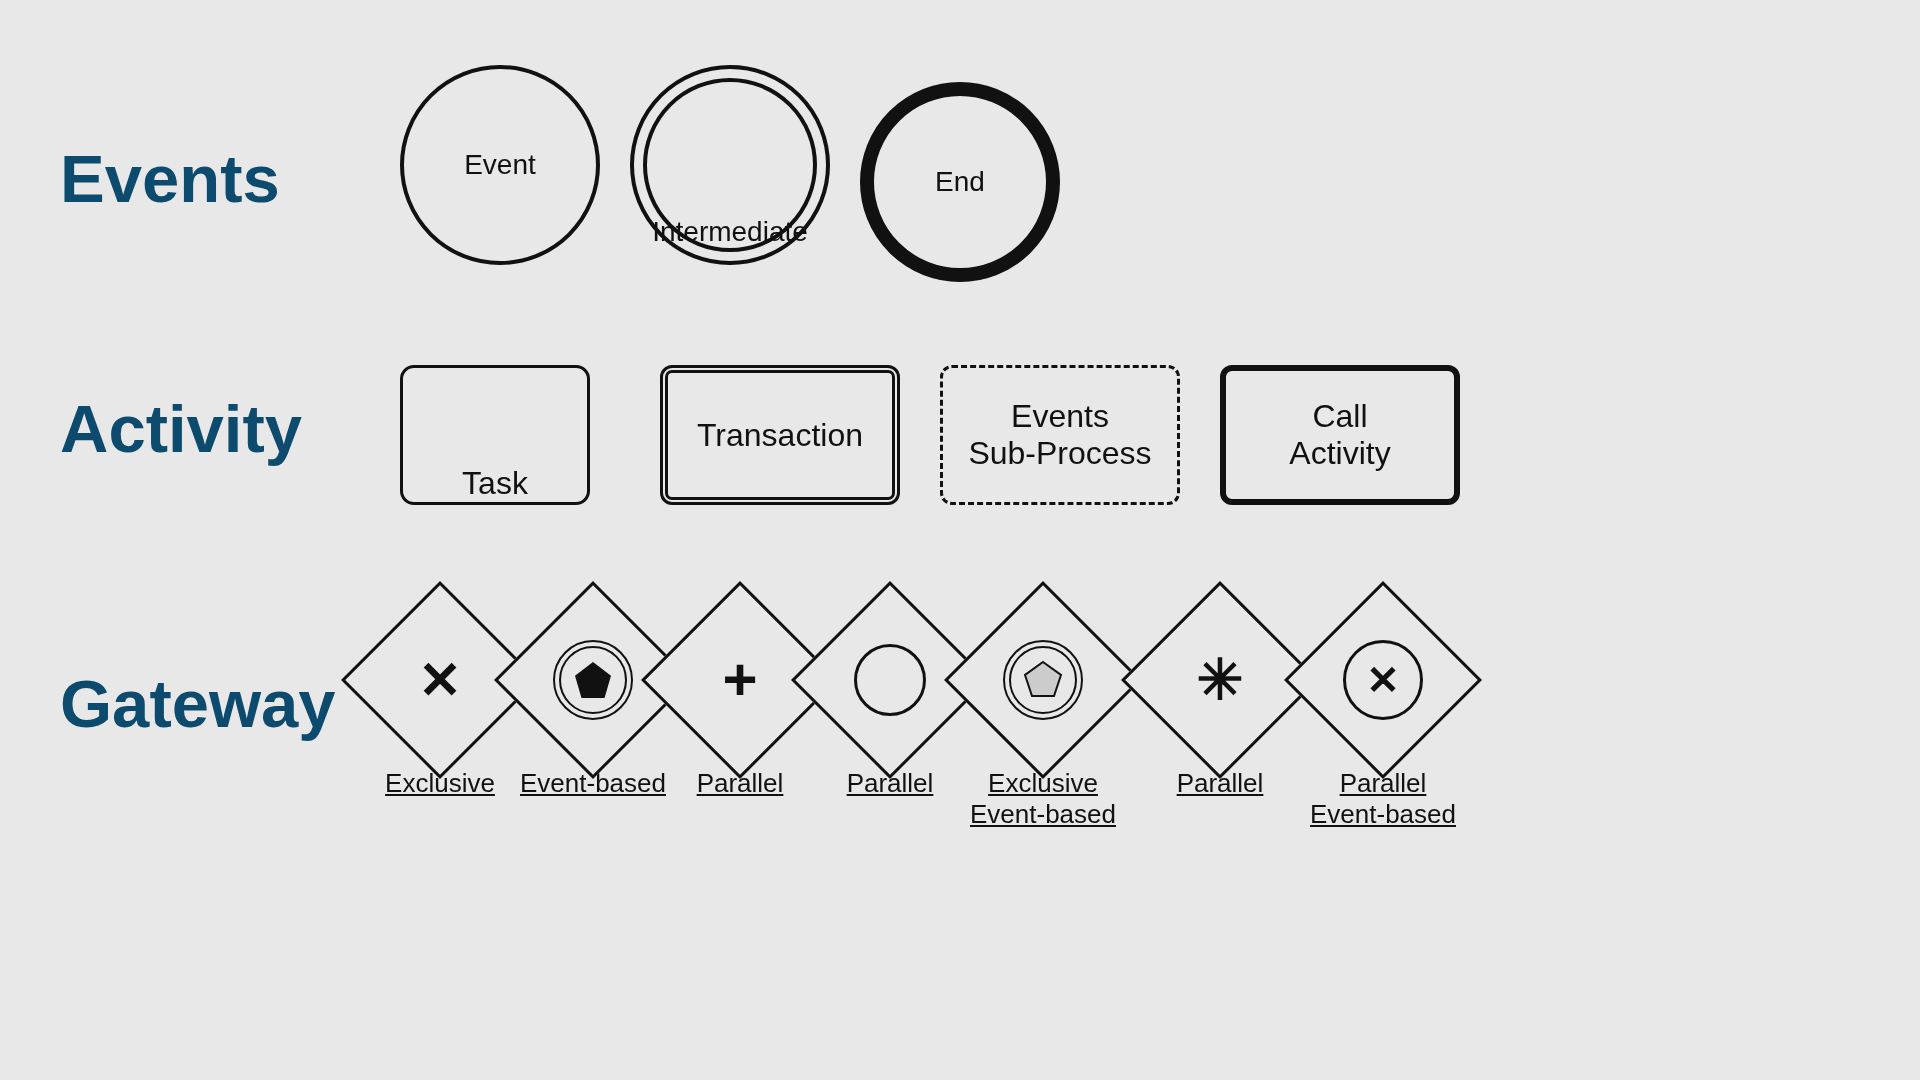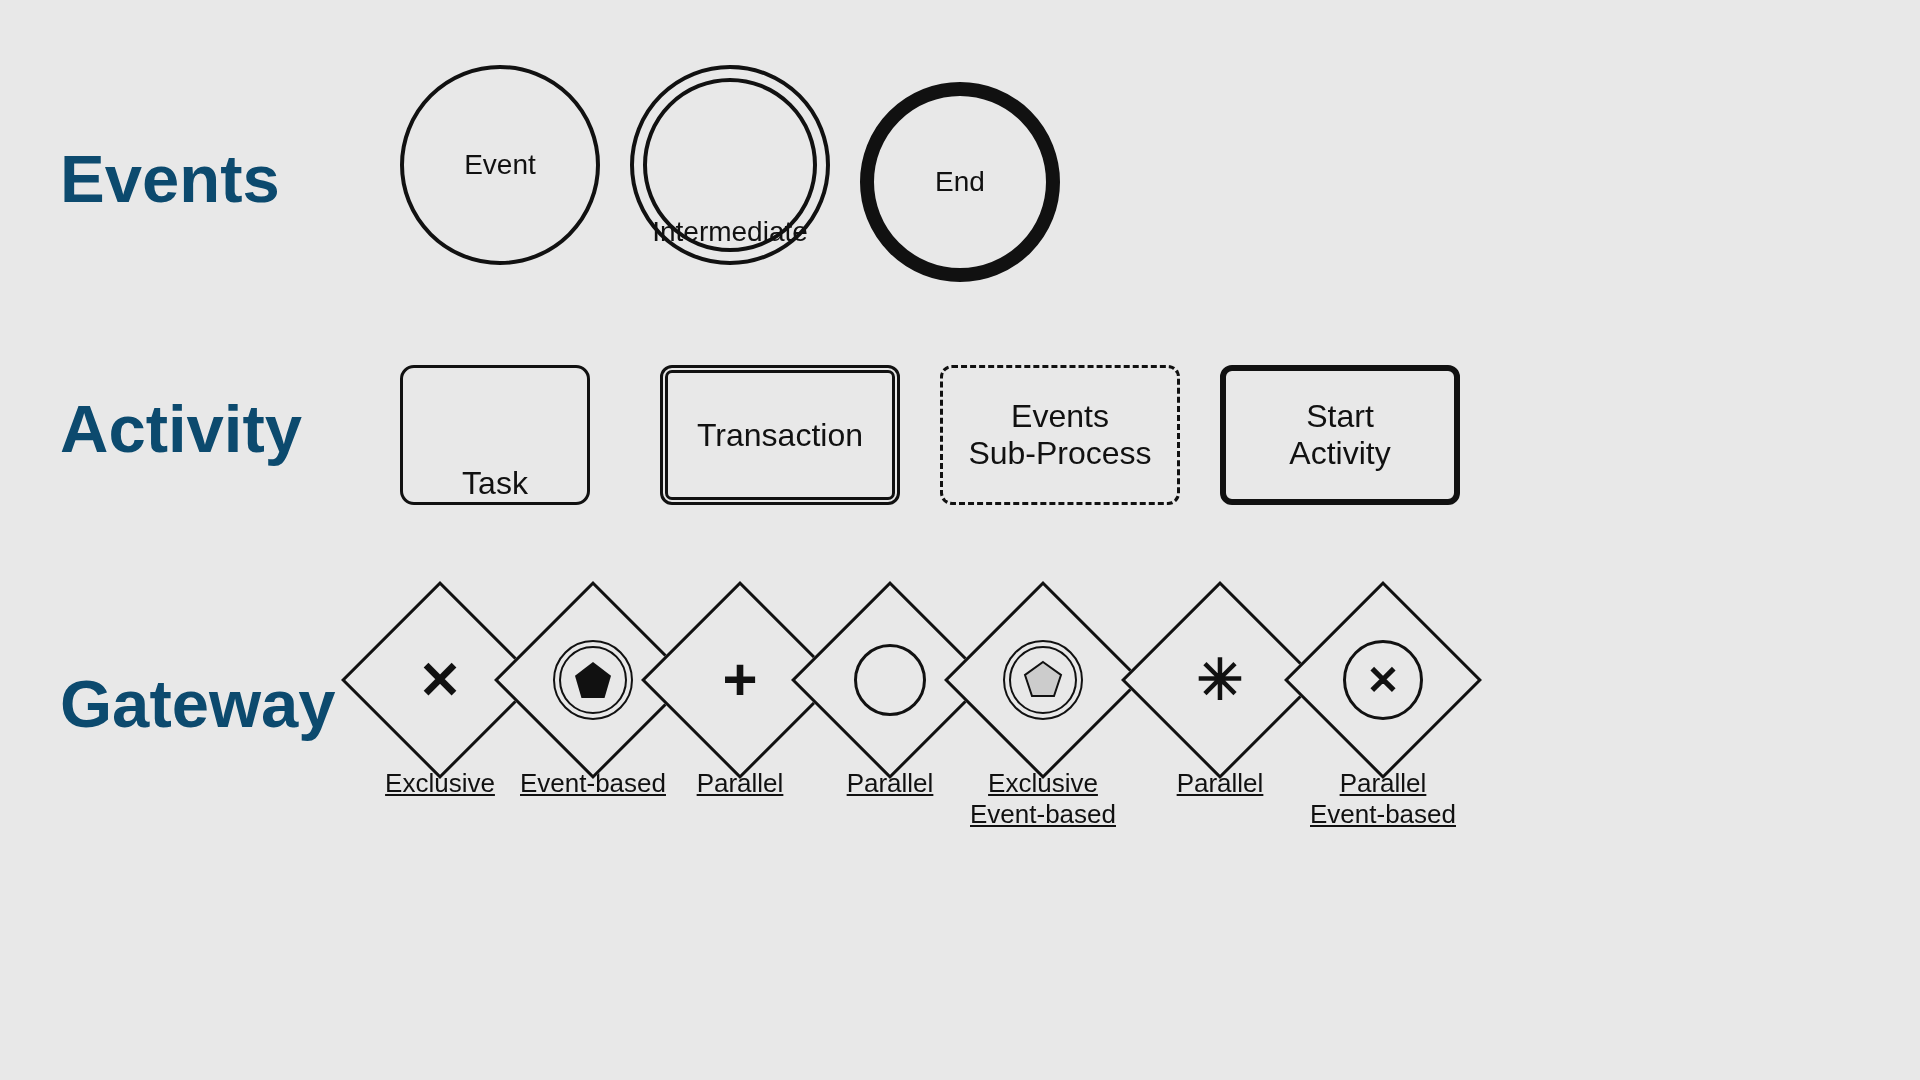--- a/index.html
+++ b/index.html
@@ -266,21 +266,21 @@
 <div class="activity-box" id="transaction-box">
   <span>Transaction</span>
 </div>
 
 <div class="activity-box" id="event-subprocess-box">
   <span style="white-space:pre-line;">Events
 Sub-Process</span>
 </div>
 
 <div class="activity-box" id="call-activity-box">
-  <span style="white-space:pre-line;">Start
+  <span style="white-space:pre-line;">Call
 Activity</span>
 </div>
 
 <span class="section-label" id="gateway-label">Gateway</span>
 
 <div class="gateway-container" style="top: 610px; left: 370px;">
   <div class="diamond">
     <div class="diamond-inner">
       <span class="exclusive-x">✕</span>
     </div>

